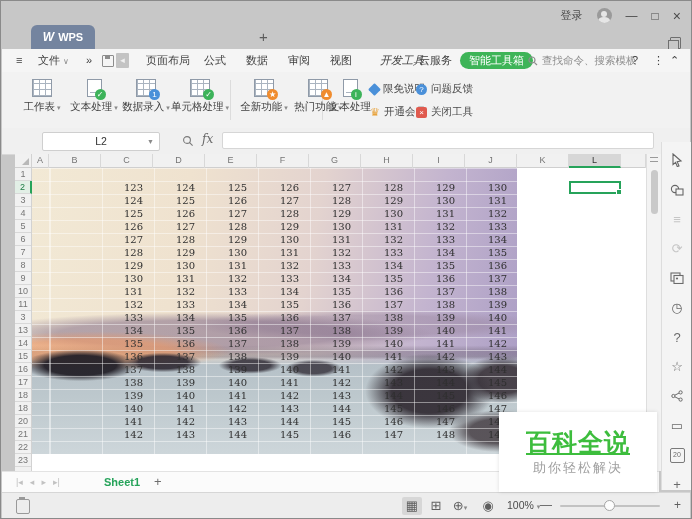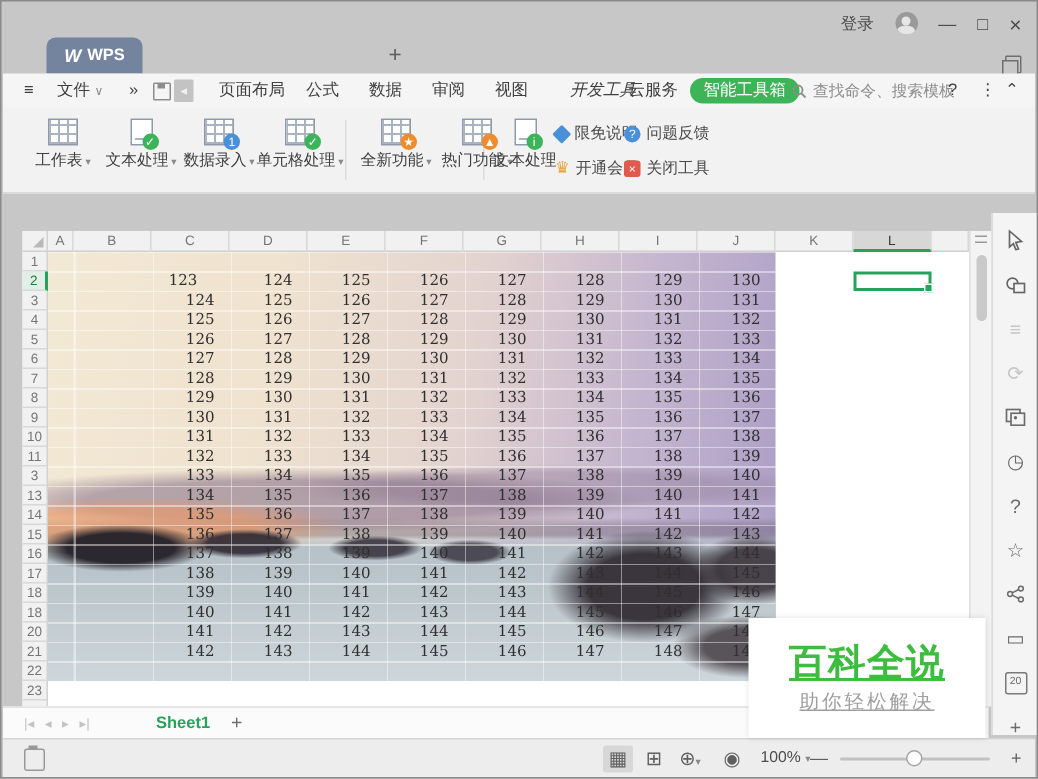--- a/index.html
+++ b/index.html
@@ -129,21 +129,21 @@
   .viewico.sel{background:#d7d7d7;}
   .zoomtxt{position:absolute;left:505px;top:6px;font-size:10.5px;color:#4c4c4c;}
   .zminus{position:absolute;left:538px;top:5px;font-size:12px;color:#5f5f5f;}
   .ztrack{position:absolute;left:558px;top:12px;width:100px;height:2px;background:#c2c2c2;border-radius:1px;}
   .zthumb{position:absolute;left:44px;top:-5px;width:11px;height:11px;border-radius:50%;background:#fdfdfd;border:1px solid #a5a5a5;box-sizing:border-box;}
   .zplus{position:absolute;left:672px;top:5px;font-size:12px;color:#5f5f5f;}
   
   .watermark{position:absolute;left:498px;top:411px;width:158px;height:80px;background:#fff;z-index:40;
              box-shadow:0 0 4px rgba(0,0,0,.12);display:flex;flex-direction:column;align-items:center;justify-content:center;gap:3px;}
   .wm-title{font-size:25px;font-weight:bold;color:#3dbd3d;letter-spacing:1px;line-height:28px;text-decoration:underline;}
-  .wm-sub{font-size:13px;color:#9e9e9e;letter-spacing:2px;text-decoration:underline;}
+  .wm-sub{font-size:13px;color:#9e9e9e;letter-spacing:2px;}
 </style>
 </head>
 <body>
 
 <div class="app">
 
   <div class="titlebar">
     <div class="winctl">
       <span style="cursor:pointer;">登录</span>
       <span class="avatar"></span>
@@ -239,20 +239,32 @@
       <div class="tlink" style="left: 368px; top: 33px;">
         <span class="li-crown">♛</span>
         <span>开通会员</span>
       </div>
       <div class="tlink" style="left: 414px; top: 33px;">
         <span class="li-close">×</span>
         <span>关闭工具</span>
       </div>
     </div>
 
+  <div class="fbar">
+    <div class="namebox">
+      <span>L2</span>
+      <span class="nb-caret">▼</span>
+    </div>
+    <svg class="mag" width="12" height="12" viewBox="0 0 12 12">
+        <circle cx="5" cy="5" r="3.4" fill="none" stroke="#7a7a7a" stroke-width="1.1"></circle>
+        <line x1="7.6" y1="7.6" x2="10.6" y2="10.6" stroke="#7a7a7a" stroke-width="1.1"></line>
+      </svg>
+    <span class="fx">fx</span>
+    <input class="finput" value="" style="">
+  </div>
 
   <div class="sheet" id="sheet">
     <div class="photo"></div>
     <div class="vlines"></div>
     <div class="hlines"></div>
     <div class="corner"></div>
     <div class="colheads" id="colheads">
         <div class="ch" style="width: 17px;">A</div>
         <div class="ch" style="width: 52px;">B</div>
         <div class="ch" style="width: 52px;">C</div>
@@ -286,21 +298,21 @@
         <div class="rh">16</div>
         <div class="rh">17</div>
         <div class="rh">18</div>
         <div class="rh">18</div>
         <div class="rh">20</div>
         <div class="rh">21</div>
         <div class="rh">22</div>
         <div class="rh">23</div>
       </div>
     <div id="cells">
-        <div class="cell" style="left: 86px; top: 27px; text-align: center;">123</div>
+        <div class="cell" style="left: 86px; top: 27px;">123</div>
         <div class="cell" style="left: 138px; top: 27px;">124</div>
         <div class="cell" style="left: 190px; top: 27px;">125</div>
         <div class="cell" style="left: 242px; top: 27px;">126</div>
         <div class="cell" style="left: 294px; top: 27px;">127</div>
         <div class="cell" style="left: 346px; top: 27px;">128</div>
         <div class="cell" style="left: 398px; top: 27px;">129</div>
         <div class="cell" style="left: 450px; top: 27px;">130</div>
         <div class="cell" style="left: 86px; top: 40px;">124</div>
         <div class="cell" style="left: 138px; top: 40px;">125</div>
         <div class="cell" style="left: 190px; top: 40px;">126</div>

